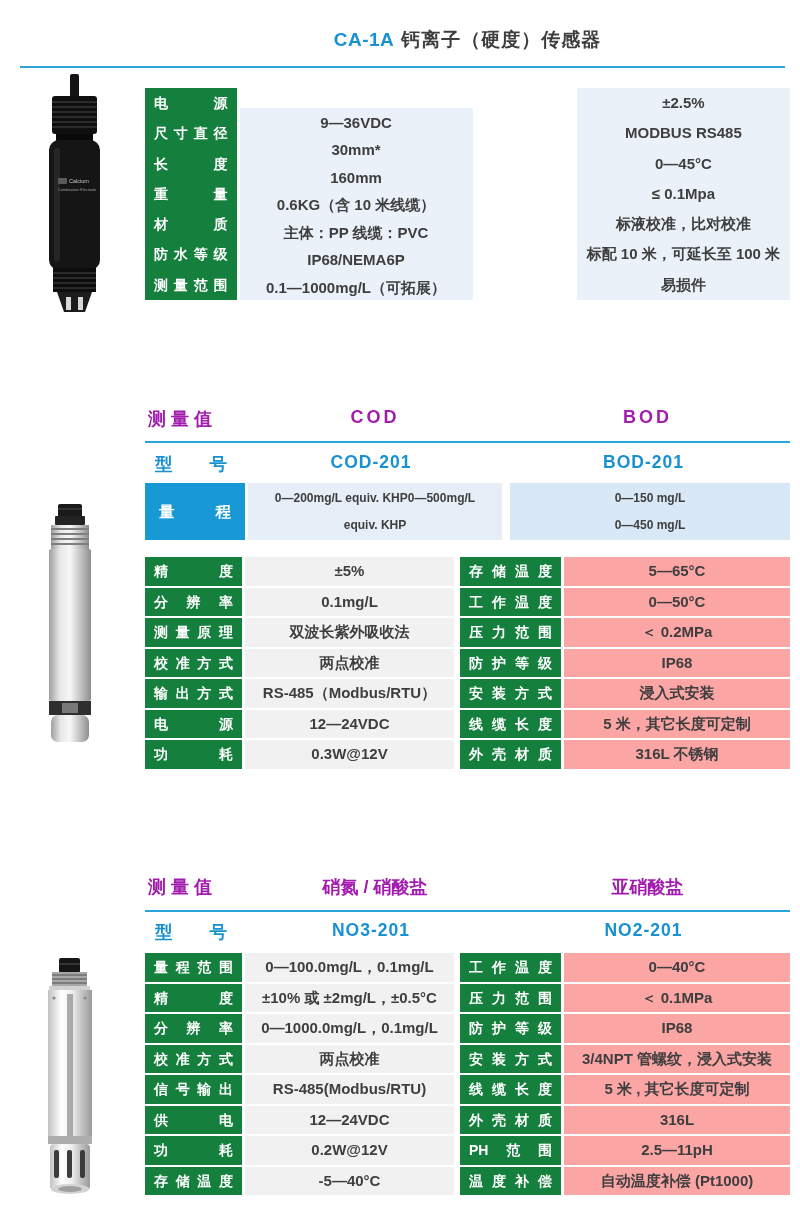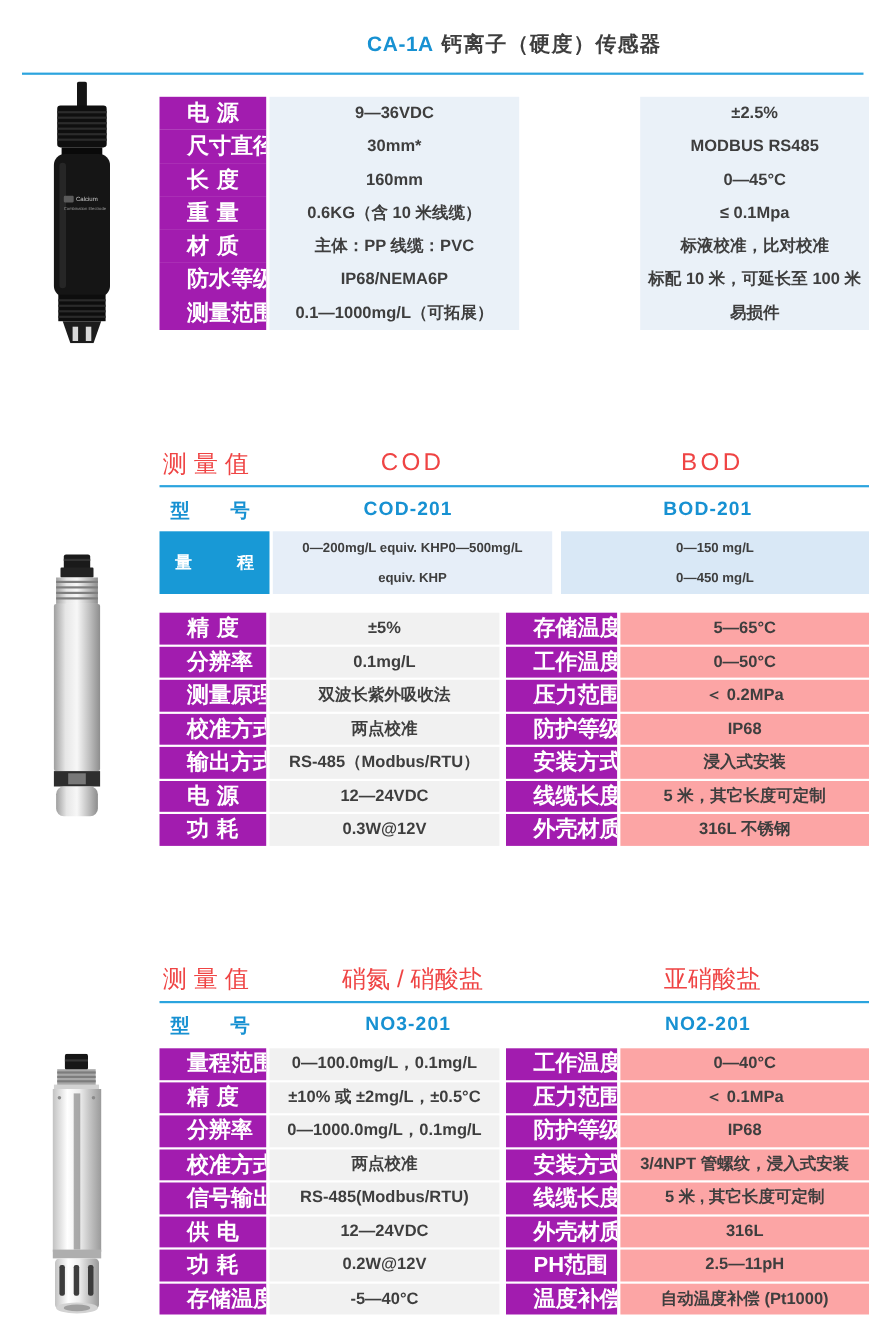--- a/index.html
+++ b/index.html
@@ -11,34 +11,34 @@
   .abs { position:absolute; }
 
   
   .title { top:27px; left:145px; width:645px; text-align:center;
            font-size:19px; font-weight:bold; color:#3e3e3e; letter-spacing:1px; }
   .title .model { color:#1791d2; margin-right:7px; letter-spacing:.5px; }
   .rule { height:2px; background:#2ba4de; }
   .rule-top { top:66px; left:20px; width:765px; }
 
   
-  .lbl { background:#a21caf; color:#ffffff; font-weight:bold; font-size:20px;
-         padding:0 25px; text-align:justify; text-align-last:justify; overflow:hidden; white-space:nowrap; }
+  .lbl { background:#15803d; color:#ffffff; font-weight:bold; font-size:14px;
+         padding:0 9px; text-align:justify; text-align-last:justify; overflow:hidden; white-space:nowrap; }
   .val { color:#3e3e3e; font-weight:bold; font-size:15px; text-align:center; overflow:hidden; white-space:nowrap; }
 
   
   .t1 { top:88px; left:145px; width:645px; height:212px; display:flex; }
   .t1 .tcol { display:flex; flex-direction:column; }
-  .w97 { width:97px; } .w209 { width:247px; } .w101 { width:101px; } .w226 { width:226px; }
+  .w97 { width:97px; } .w209 { width:247px;margin-top:20px; } .w101 { width:101px; } .w226 { width:226px; }
   .ml3 { margin-left:3px; } .ml6 { margin-left:6px;gap:48px; }
   .bgv1 { background:#eaf1f8; }
   .t1 .cell { height:30.28px; line-height:30.28px; }
 
   
-  .sechead { left:145px; width:645px; display:flex; font-size:22px; font-weight:normal; color:#ef4444; }
+  .sechead { left:145px; width:645px; display:flex; font-size:18px; font-weight:bold; color:#a21caf; }
   .sechead .c1 { width:100px; padding-left:3px; white-space:nowrap; }
   .sechead .c2 { width:260px; text-align:center; letter-spacing:3px; }
   .sechead .c3 { flex:1; text-align:center; letter-spacing:3px; }
   .sechead .cjk { letter-spacing:0; }
   .h2pos { top:407px; } .r2pos { top:441px; left:145px; width:645px; }
   .h3pos { top:875px; } .r3pos { top:910px; left:145px; width:645px; }
 
   
   .modelrow { left:141px; width:645px; display:flex; font-size:17.5px; font-weight:bold; color:#1791d2; }
   .modelrow .c1 { width:100px; padding:0 14px; text-align:justify; text-align-last:justify; }

